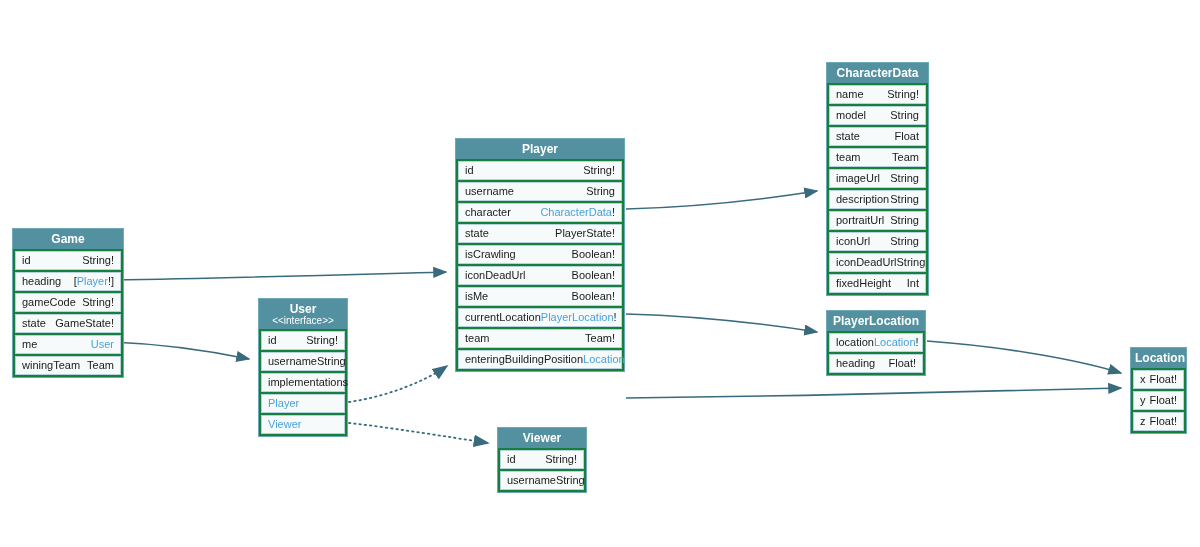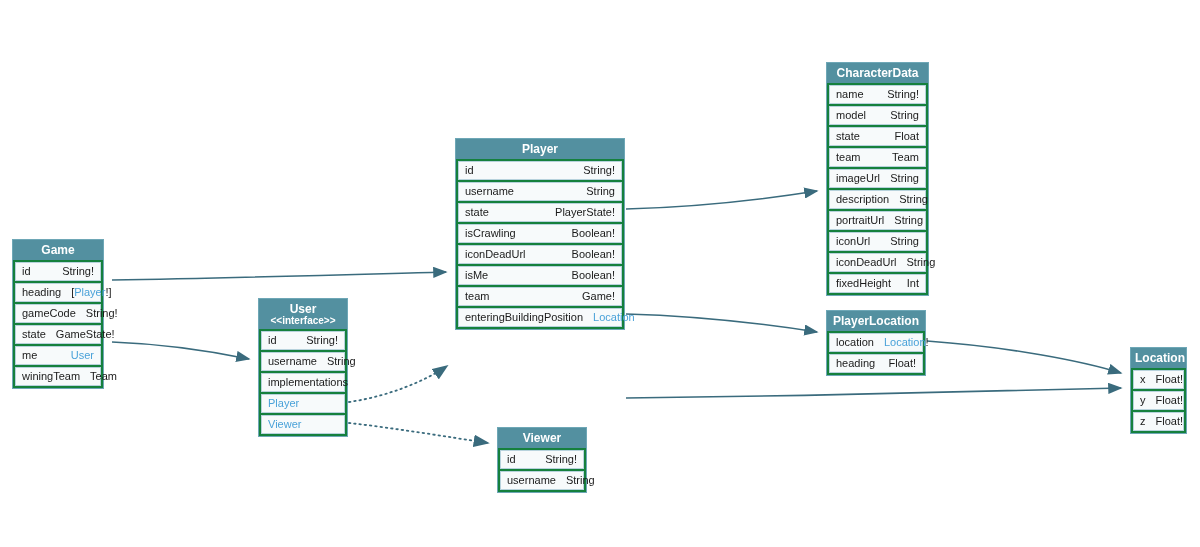--- a/index.html
+++ b/index.html
@@ -14,23 +14,23 @@
   *{box-sizing:border-box;margin:0;padding:0}
   html,body{width:1200px;height:547px;background:#ffffff;overflow:hidden;
     font-family:"Liberation Sans","DejaVu Sans",sans-serif;color:var(--text)}
   .canvas{position:relative;width:1200px;height:547px}
   svg.edges{position:absolute;left:0;top:0;width:1200px;height:547px;pointer-events:none}
   .edge{fill:none;stroke:var(--arrow);stroke-width:1.6}
   .edge.dotted{stroke-dasharray:1.5 3.8;stroke-linecap:round;stroke-width:1.8}
   .tbl{position:absolute;background:#15803d;border:1px solid var(--outerBorder)}
   .tbl-header{background:var(--accent);color:#ffffff;text-align:center;font-weight:bold;
     font-size:12px;line-height:14px;padding:3px 4px;cursor:default}
-  .tbl-sub{display:block;font-size:10px;line-height:11px;font-weight:bold;margin-top:-1px}
+  .tbl-sub{display:block;font-size:10px;line-height:11px;font-weight:normal;margin-top:-1px}
   .tbl-body{padding:2px}
-  .row{display:flex;justify-content:space-between;align-items:center;gap:10px;
+  .row{display:flex;justify-content:space-between;align-items:center;
     border:1px solid var(--rowBorder);background:var(--rowBg);
     padding:2px 6px;margin-bottom:2px;font-size:11px;line-height:13px;white-space:nowrap}
   .row:last-child{margin-bottom:0}
   .fname{text-align:left}
   .ftype{}
   .link{color:var(--link)}
 </style>
 </head>
 <body>
 
@@ -45,21 +45,21 @@
   <path d="M112,280 C240,278 370,274 446,272" class="edge solid" marker-end="url(#arrowhead)"></path>
       <path d="M112,342 C165,344 215,352 249,359" class="edge solid" marker-end="url(#arrowhead)"></path>
       <path d="M349,402 C385,397 424,382 447,366" class="edge dotted" marker-end="url(#arrowhead)"></path>
       <path d="M349,423 C395,428 448,437 488,443" class="edge dotted" marker-end="url(#arrowhead)"></path>
       <path d="M626,209 C700,207 766,199 817,191" class="edge solid" marker-end="url(#arrowhead)"></path>
       <path d="M626,314 C700,316 766,324 817,332" class="edge solid" marker-end="url(#arrowhead)"></path>
       <path d="M626,398 C790,396 1000,392 1121,388" class="edge solid" marker-end="url(#arrowhead)"></path>
       <path d="M927,341 C1010,347 1082,361 1121,373" class="edge solid" marker-end="url(#arrowhead)"></path>
     </svg>
 
-  <div class="tbl" style="left:12px;  top:228px; width:92px;margin-top:11px;">
+  <div class="tbl" style="left:12px;  top:228px; width:112px;">
       <div class="tbl-header"><span>Game</span></div>
       <div class="tbl-body">
         <div class="row">
           <span class="fname">id</span>
           <span class="ftype"><span>String!</span></span>
         </div>
         <div class="row">
           <span class="fname">heading</span>
           <span class="ftype"><span>[</span><span class="link">Player</span><span>!]</span></span>
         </div>
@@ -108,38 +108,46 @@
       <div class="tbl-body">
         <div class="row">
           <span class="fname">id</span>
           <span class="ftype"><span>String!</span></span>
         </div>
         <div class="row">
           <span class="fname">username</span>
           <span class="ftype"><span>String</span></span>
         </div>
         <div class="row">
+          <span class="fname">character</span>
+          <span class="ftype"><span class="link">CharacterData</span><span>!</span></span>
+        </div>
+        <div class="row">
           <span class="fname">state</span>
           <span class="ftype"><span>PlayerState!</span></span>
         </div>
         <div class="row">
           <span class="fname">isCrawling</span>
           <span class="ftype"><span>Boolean!</span></span>
         </div>
         <div class="row">
           <span class="fname">iconDeadUrl</span>
           <span class="ftype"><span>Boolean!</span></span>
         </div>
         <div class="row">
           <span class="fname">isMe</span>
           <span class="ftype"><span>Boolean!</span></span>
         </div>
         <div class="row">
+          <span class="fname">currentLocation</span>
+          <span class="ftype"><span class="link">PlayerLocation</span><span>!</span></span>
+        </div>
+        <div class="row">
           <span class="fname">team</span>
-          <span class="ftype"><span>Game!</span></span>
+          <span class="ftype"><span>Team!</span></span>
         </div>
         <div class="row">
           <span class="fname">enteringBuildingPosition</span>
           <span class="ftype"><span class="link">Location</span></span>
         </div>
       </div>
     </div>
   <div class="tbl" style="left:497px; top:427px; width:90px;">
       <div class="tbl-header"><span>Viewer</span></div>
       <div class="tbl-body">

